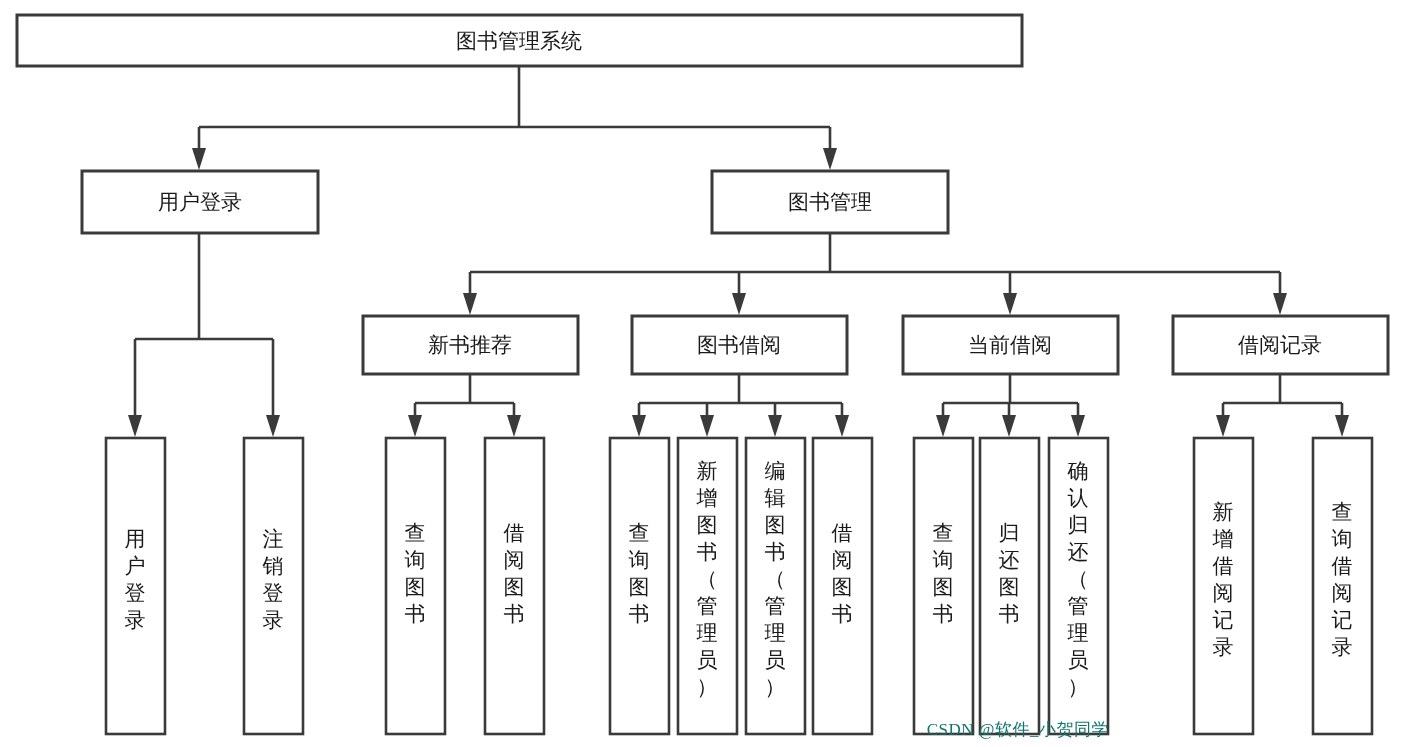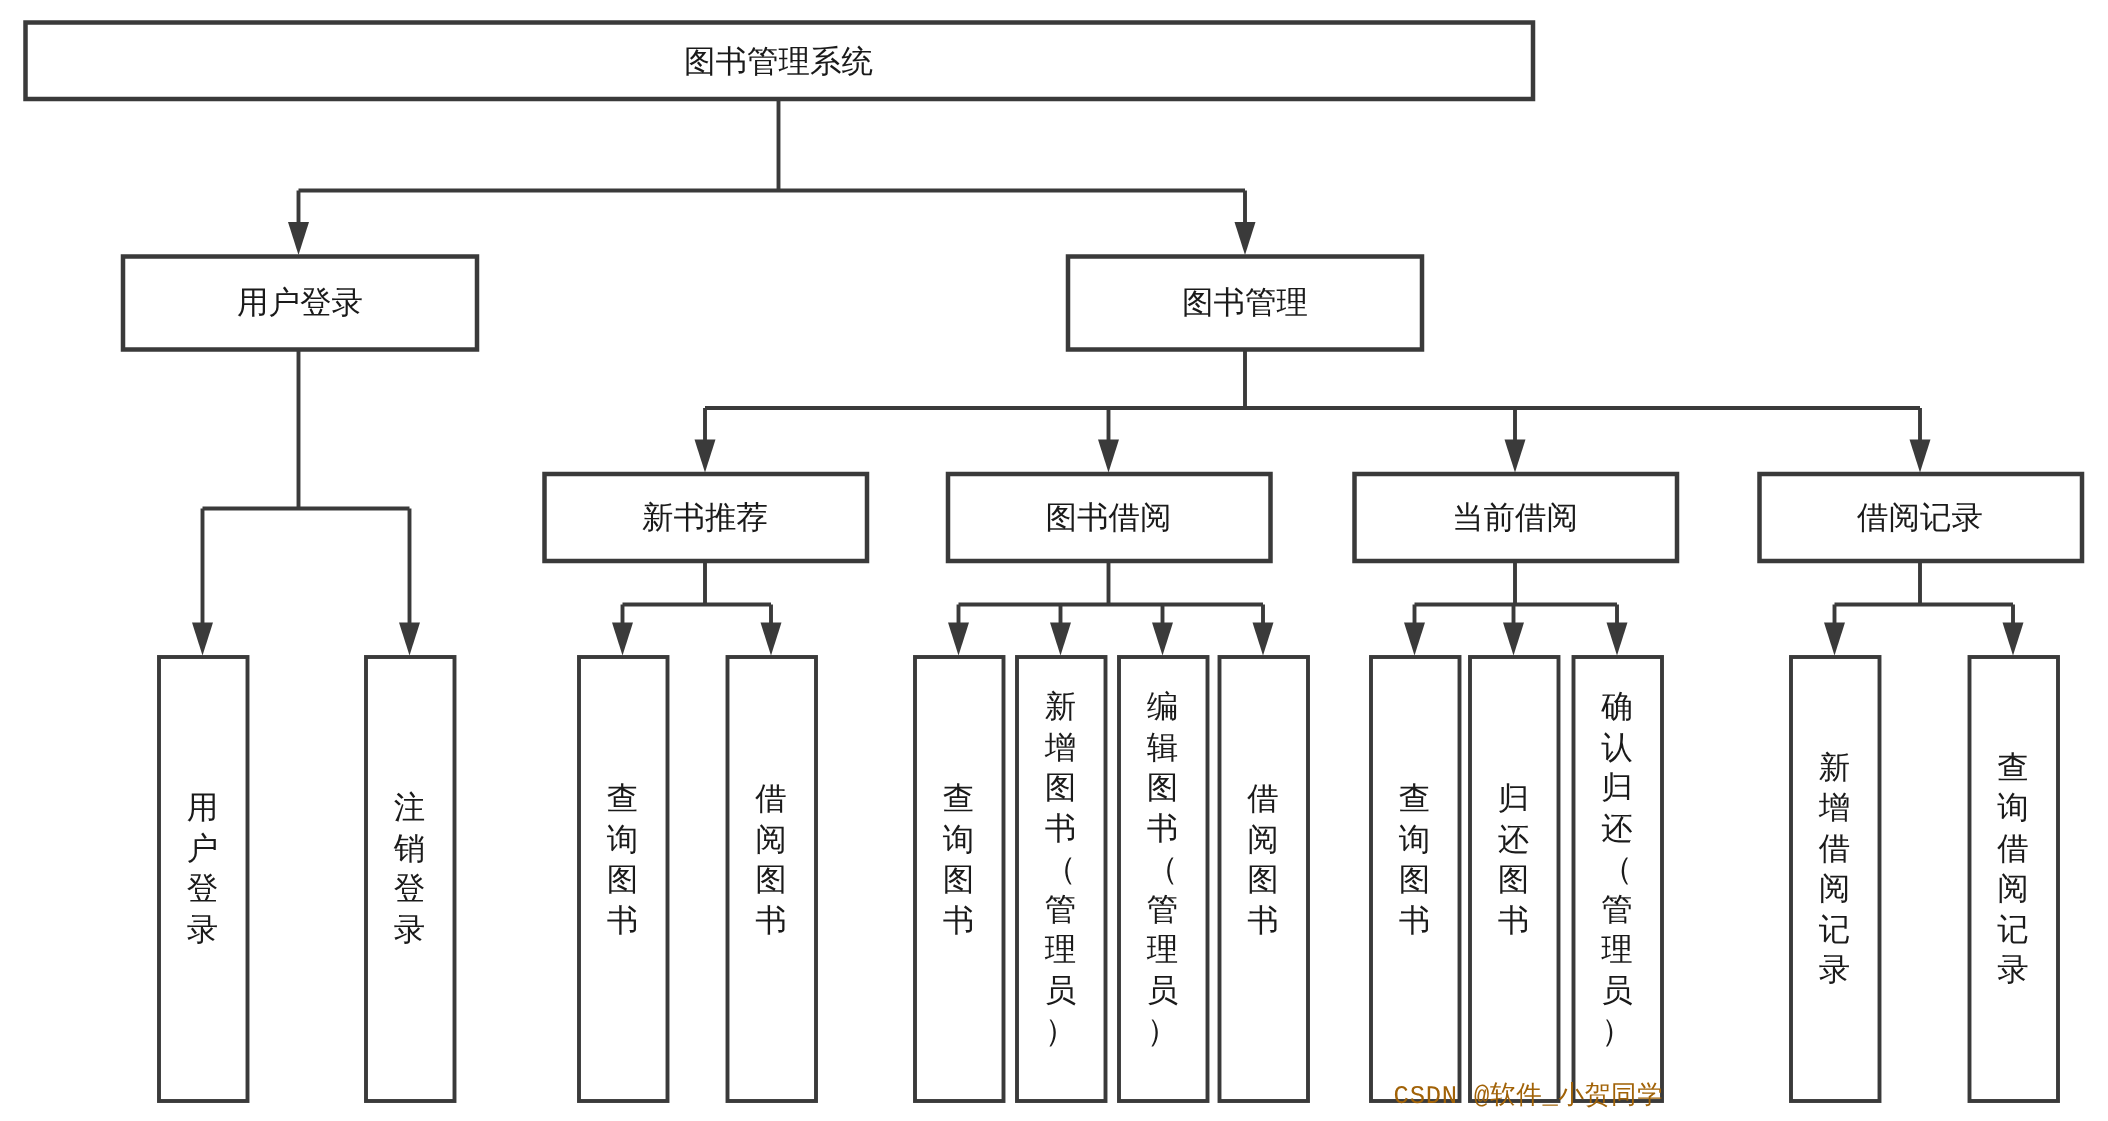--- a/index.html
+++ b/index.html
@@ -57,23 +57,23 @@
   .node-label-v {
     font-family: "DejaVu Sans", "Liberation Sans", sans-serif;
     font-size: 21px;
     fill: #1a1a1a;
     text-anchor: middle;
   }
   .watermark {
     position: absolute;
     right: 12px;
     bottom: 6px;
-    font-family: Liberation Mono, monospace;
+    font-family: Liberation Serif, serif;
     font-size: 17px;
-    color: #a16207;
+    color: #0f766e;
     white-space: nowrap;
     letter-spacing: 0.5px;
     pointer-events: none;
   }
 </style>
 </head>
 <body>
 
 <div id="diagram-root">
 

